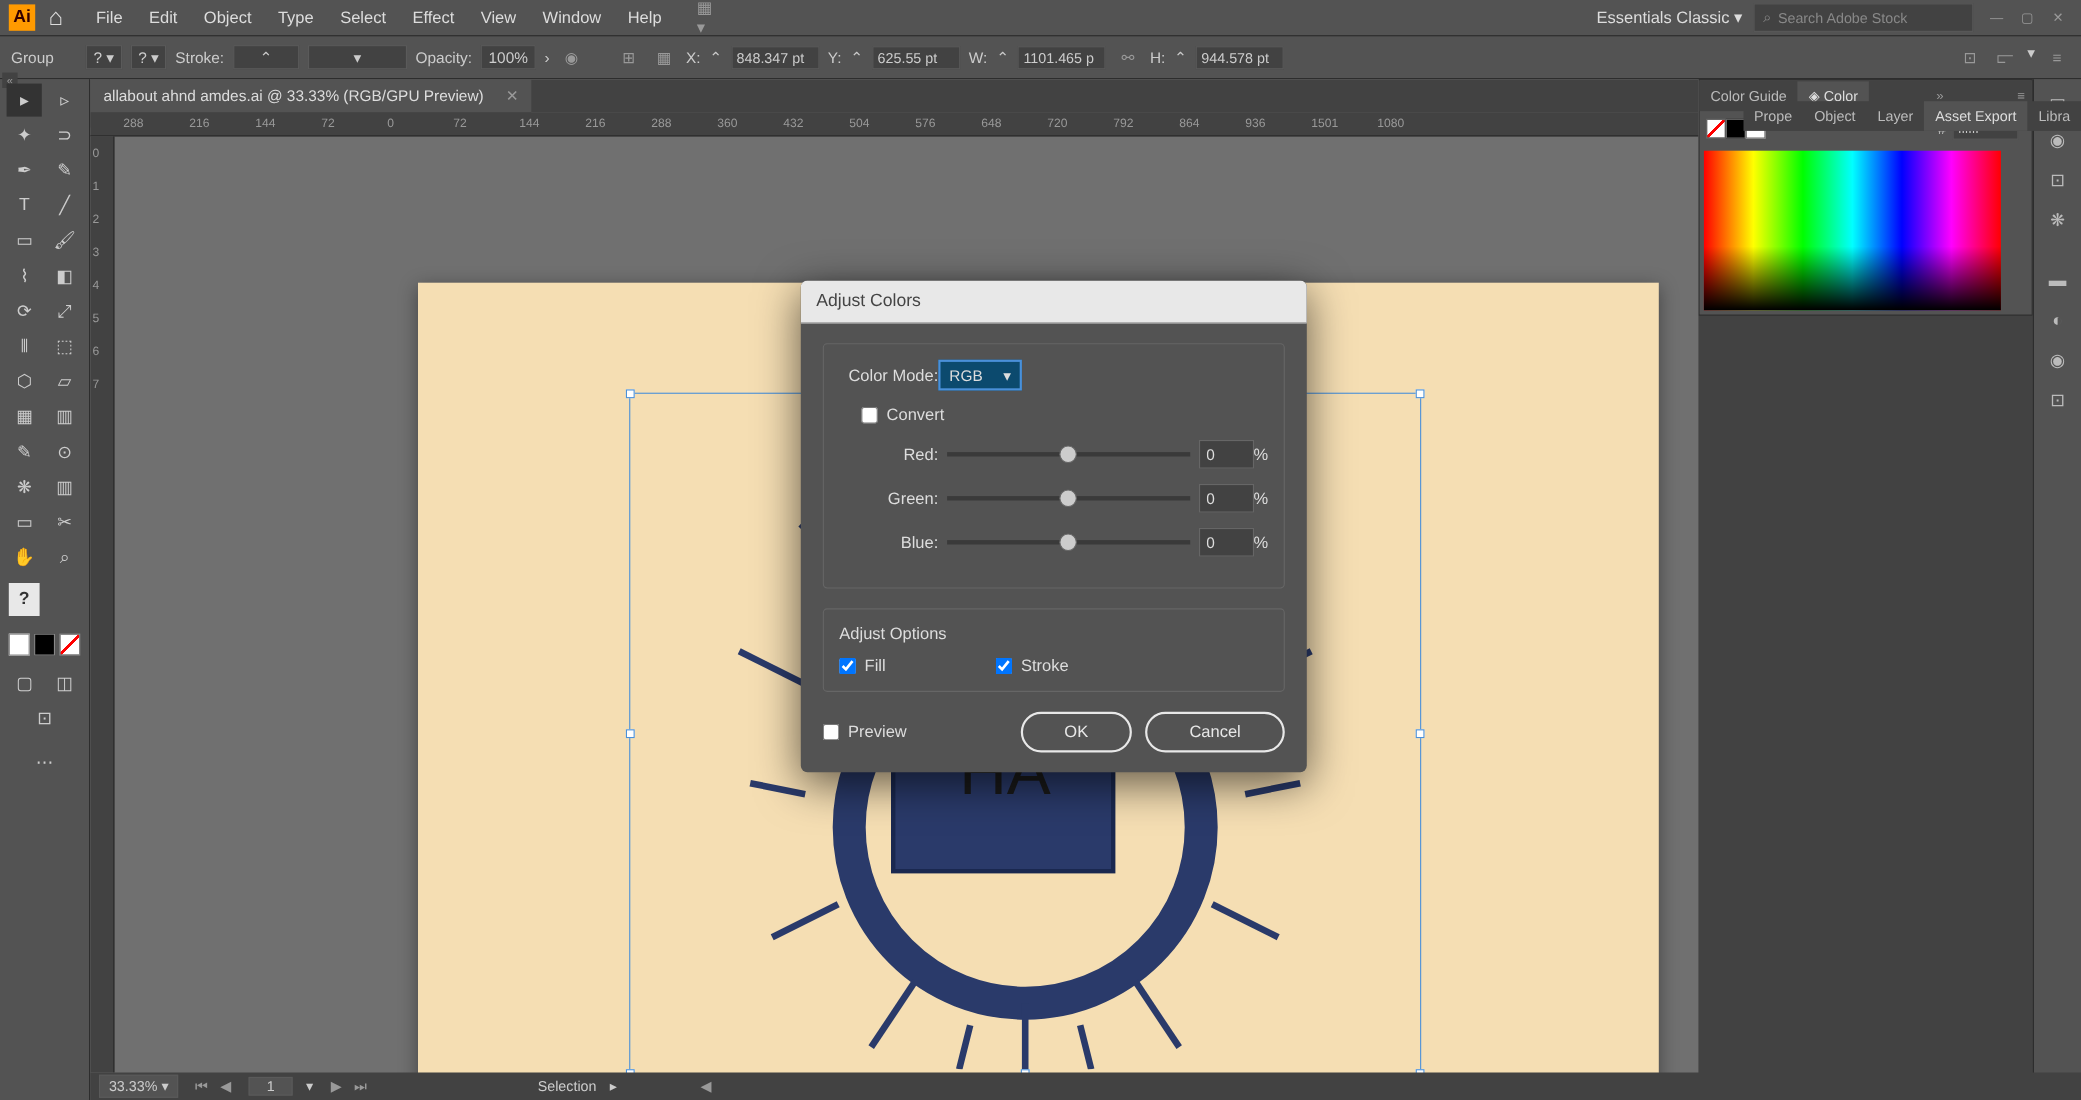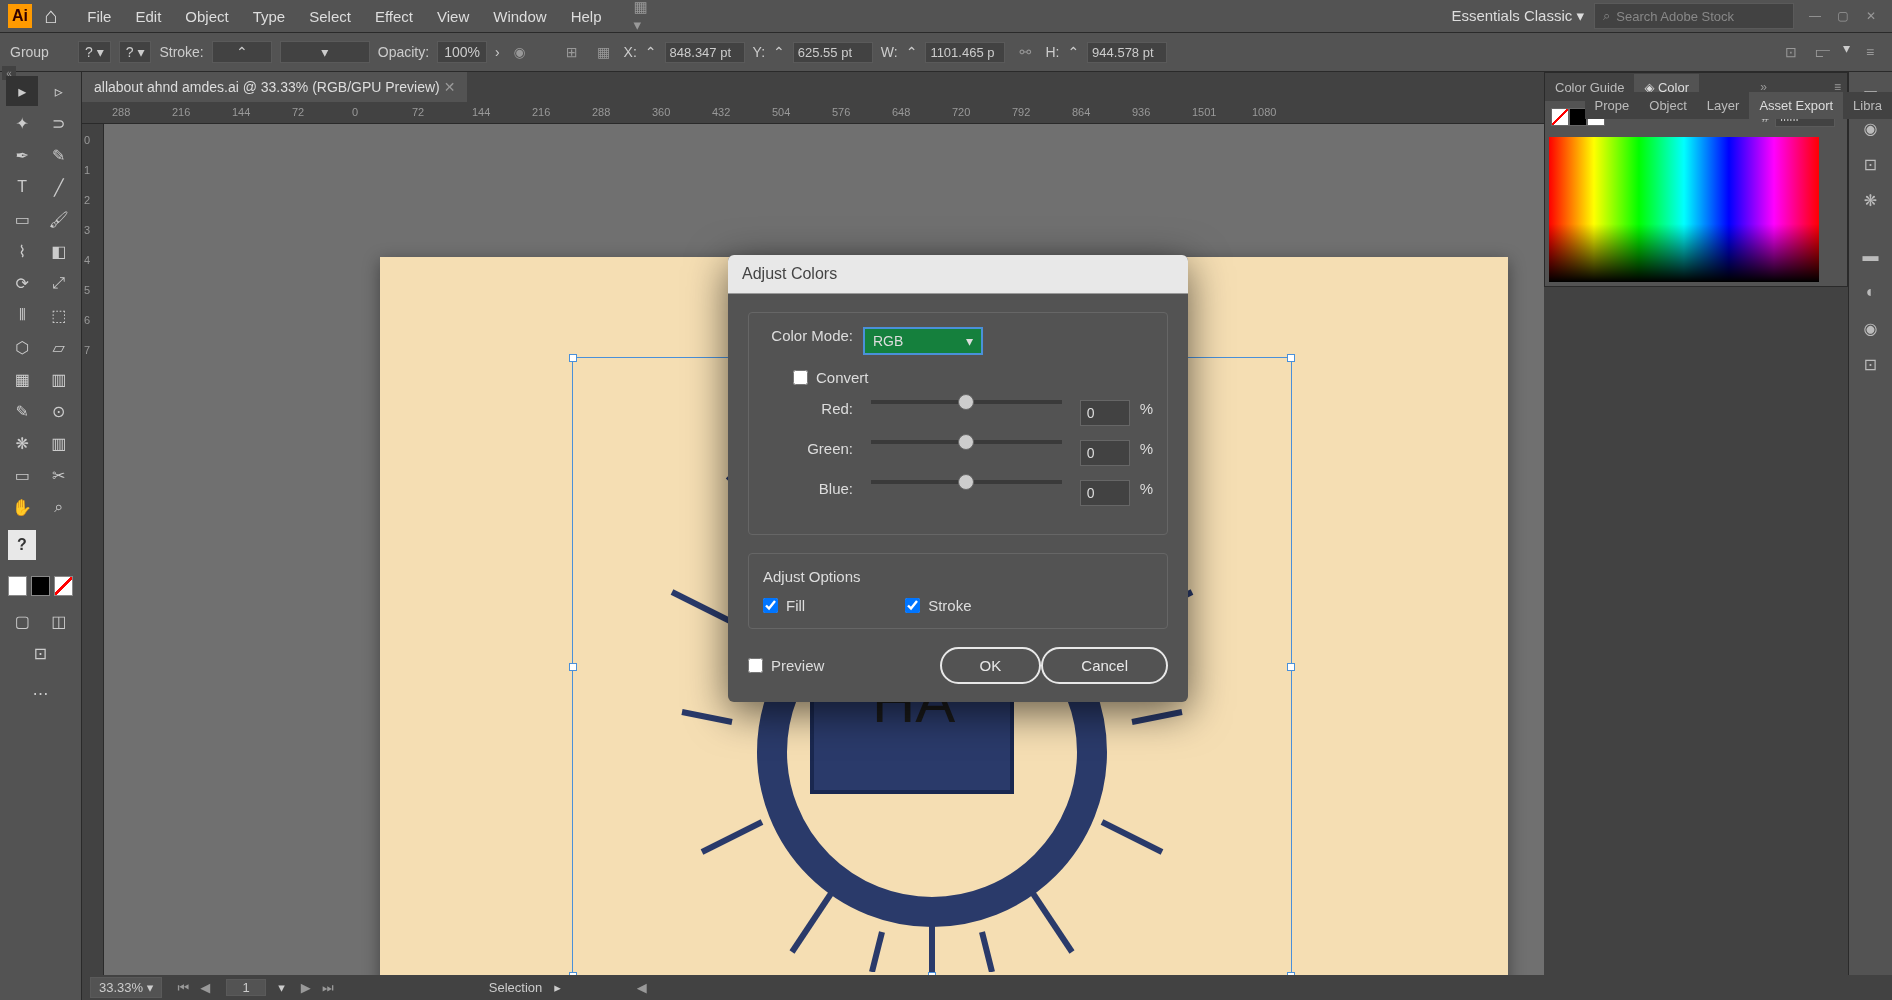--- a/index.html
+++ b/index.html
@@ -24,21 +24,21 @@
 .tool-row{display:flex;justify-content:space-around;margin-bottom:2px}
 .tool{width:32px;height:30px;display:flex;align-items:center;justify-content:center;color:#ccc;cursor:pointer;font-size:16px;position:relative}
 .tool.active{background:#333}
 .tool-help{width:28px;height:30px;background:#e8e8e8;color:#333;display:flex;align-items:center;justify-content:center;font-weight:bold;margin:6px 4px}
 .fill-stroke{display:flex;gap:4px;padding:4px;margin-top:6px}
 .fill-sw{width:20px;height:20px;background:#fff;border:1px solid #888}
 .stroke-sw{width:20px;height:20px;background:#000;border:1px solid #888}
 .nocolor-sw{width:20px;height:20px;background:linear-gradient(135deg,#fff 45%,red 45%,red 55%,#fff 55%);border:1px solid #888}
 .canvas-area{flex:1;background:#707070;position:relative;overflow:hidden}
 .tab-bar{height:30px;background:#424242;display:flex;align-items:center}
-.tab{background:#535353;color:#ddd;padding:21px 12px;font-size:14px;display:flex;align-items:center;gap:4px}
+.tab{background:#535353;color:#ddd;padding:21px 12px;font-size:14px;display:flex;align-items:center;gap:20px}
 .tab-close{cursor:pointer;color:#999}
 .ruler-h{height:22px;background:#424242;border-bottom:1px solid #2a2a2a;color:#999;font-size:11px;position:relative;overflow:hidden}
 .ruler-h span{position:absolute;top:4px}
 .ruler-v{width:22px;background:#424242;border-right:1px solid #2a2a2a;position:absolute;left:0;top:52px;bottom:25px;color:#999;font-size:11px}
 .ruler-v span{position:absolute;left:2px;writing-mode:horizontal-tb}
 .artboard{position:absolute;left:298px;top:185px;width:1128px;height:795px;background:#f5deb3;box-shadow:0 4px 16px rgba(0,0,0,0.4)}
 .selection-box{position:absolute;left:490px;top:285px;width:720px;height:620px;border:1px solid #4a90d9}
 .sel-handle{position:absolute;width:8px;height:8px;background:#fff;border:1px solid #4a90d9}
 .artwork{position:absolute;left:500px;top:300px;width:700px;height:600px}
 .artwork svg{width:100%;height:100%}
@@ -60,33 +60,33 @@
 .hex-input{background:#424242;border:1px solid #5a5a5a;padding:2px 4px;color:#ccc;width:60px;font-size:12px}
 .spectrum{width:270px;height:145px;margin:4px;background:linear-gradient(to bottom,rgba(255,255,255,0) 0%,rgba(255,255,255,0) 60%,#000 100%),linear-gradient(to right,red,yellow,lime,cyan,blue,magenta,red)}
 .icon-strip{width:44px;background:#535353;border-left:1px solid #2a2a2a;display:flex;flex-direction:column;align-items:center;padding:6px 0;gap:8px}
 .icon-strip .strip-icon{width:32px;height:28px;display:flex;align-items:center;justify-content:center;color:#bbb;cursor:pointer}
 .far-right-tabs{position:absolute;right:0;top:92px;display:flex;background:#424242;font-size:13px;color:#bbb}
 .fr-tab{padding:6px 10px;cursor:pointer}
 .fr-tab.active{background:#535353;color:#ddd}
 .dialog{position:absolute;left:728px;top:255px;width:460px;background:#535353;border-radius:6px;box-shadow:0 10px 40px rgba(0,0,0,0.6);color:#ddd;overflow:hidden}
 .dialog-title{background:#e8e8e8;color:#444;padding:10px 14px;font-size:16px;border-bottom:1px solid #999}
 .dialog-body{padding:18px 20px}
-.dlg-row{display:flex;align-items:flex-start;margin-bottom:14px;gap:10px}
+.dlg-row{display:flex;align-items:center;margin-bottom:14px;}
 .dlg-label{width:90px;text-align:right;font-size:15px}
-.dlg-select{background:#15803d;border:2px solid #4a90d9;padding:4px 8px;color:#ddd;width:120px;font-size:14px;display:flex;justify-content:space-between;align-items:center}
+.dlg-select{background:#0c4a6e;border:2px solid #4a90d9;padding:4px 8px;color:#ddd;width:76px;font-size:14px;display:flex;justify-content:space-between;align-items:center}
 .dlg-check{display:flex;align-items:center;gap:8px;font-size:15px}
 .dlg-check input{width:15px;height:15px}
 .slider-track{flex:1;height:4px;background:#3a3a3a;position:relative;margin:0 8px}
 .slider-thumb{position:absolute;left:50%;top:-6px;width:16px;height:16px;border-radius:50%;background:#ccc;border:1px solid #666;transform:translateX(-50%)}
 .dlg-input{background:#424242;border:1px solid #666;padding:4px 6px;color:#ddd;width:50px;font-size:14px}
 .dlg-pct{font-size:15px}
 .dlg-section{border:1px solid #666;padding:14px;border-radius:4px;margin-bottom:18px}
 .dlg-section-title{font-size:15px;margin-bottom:12px}
 .dlg-options{display:flex;gap:100px}
-.dlg-buttons{display:flex;justify-content:flex-start;align-items:center}
+.dlg-buttons{display:flex;justify-content:flex-start;gap:12px;align-items:center}
 .dlg-btn{background:transparent;border:2px solid #e8e8e8;border-radius:20px;padding:8px 38px;color:#e8e8e8;font-size:15px;cursor:pointer}
 .dlg-preview{display:flex;align-items:center;gap:8px;margin-right:auto}
 .collapse-arrows{position:absolute;width:14px;height:14px;color:#999;font-size:10px;cursor:pointer;display:flex;align-items:center;justify-content:center;background:#424242}
 </style>
 </head>
 <body>
 
 <div class="menu-bar">
   <div class="ai-logo">Ai</div>
   <div class="home-icon">⌂</div>

